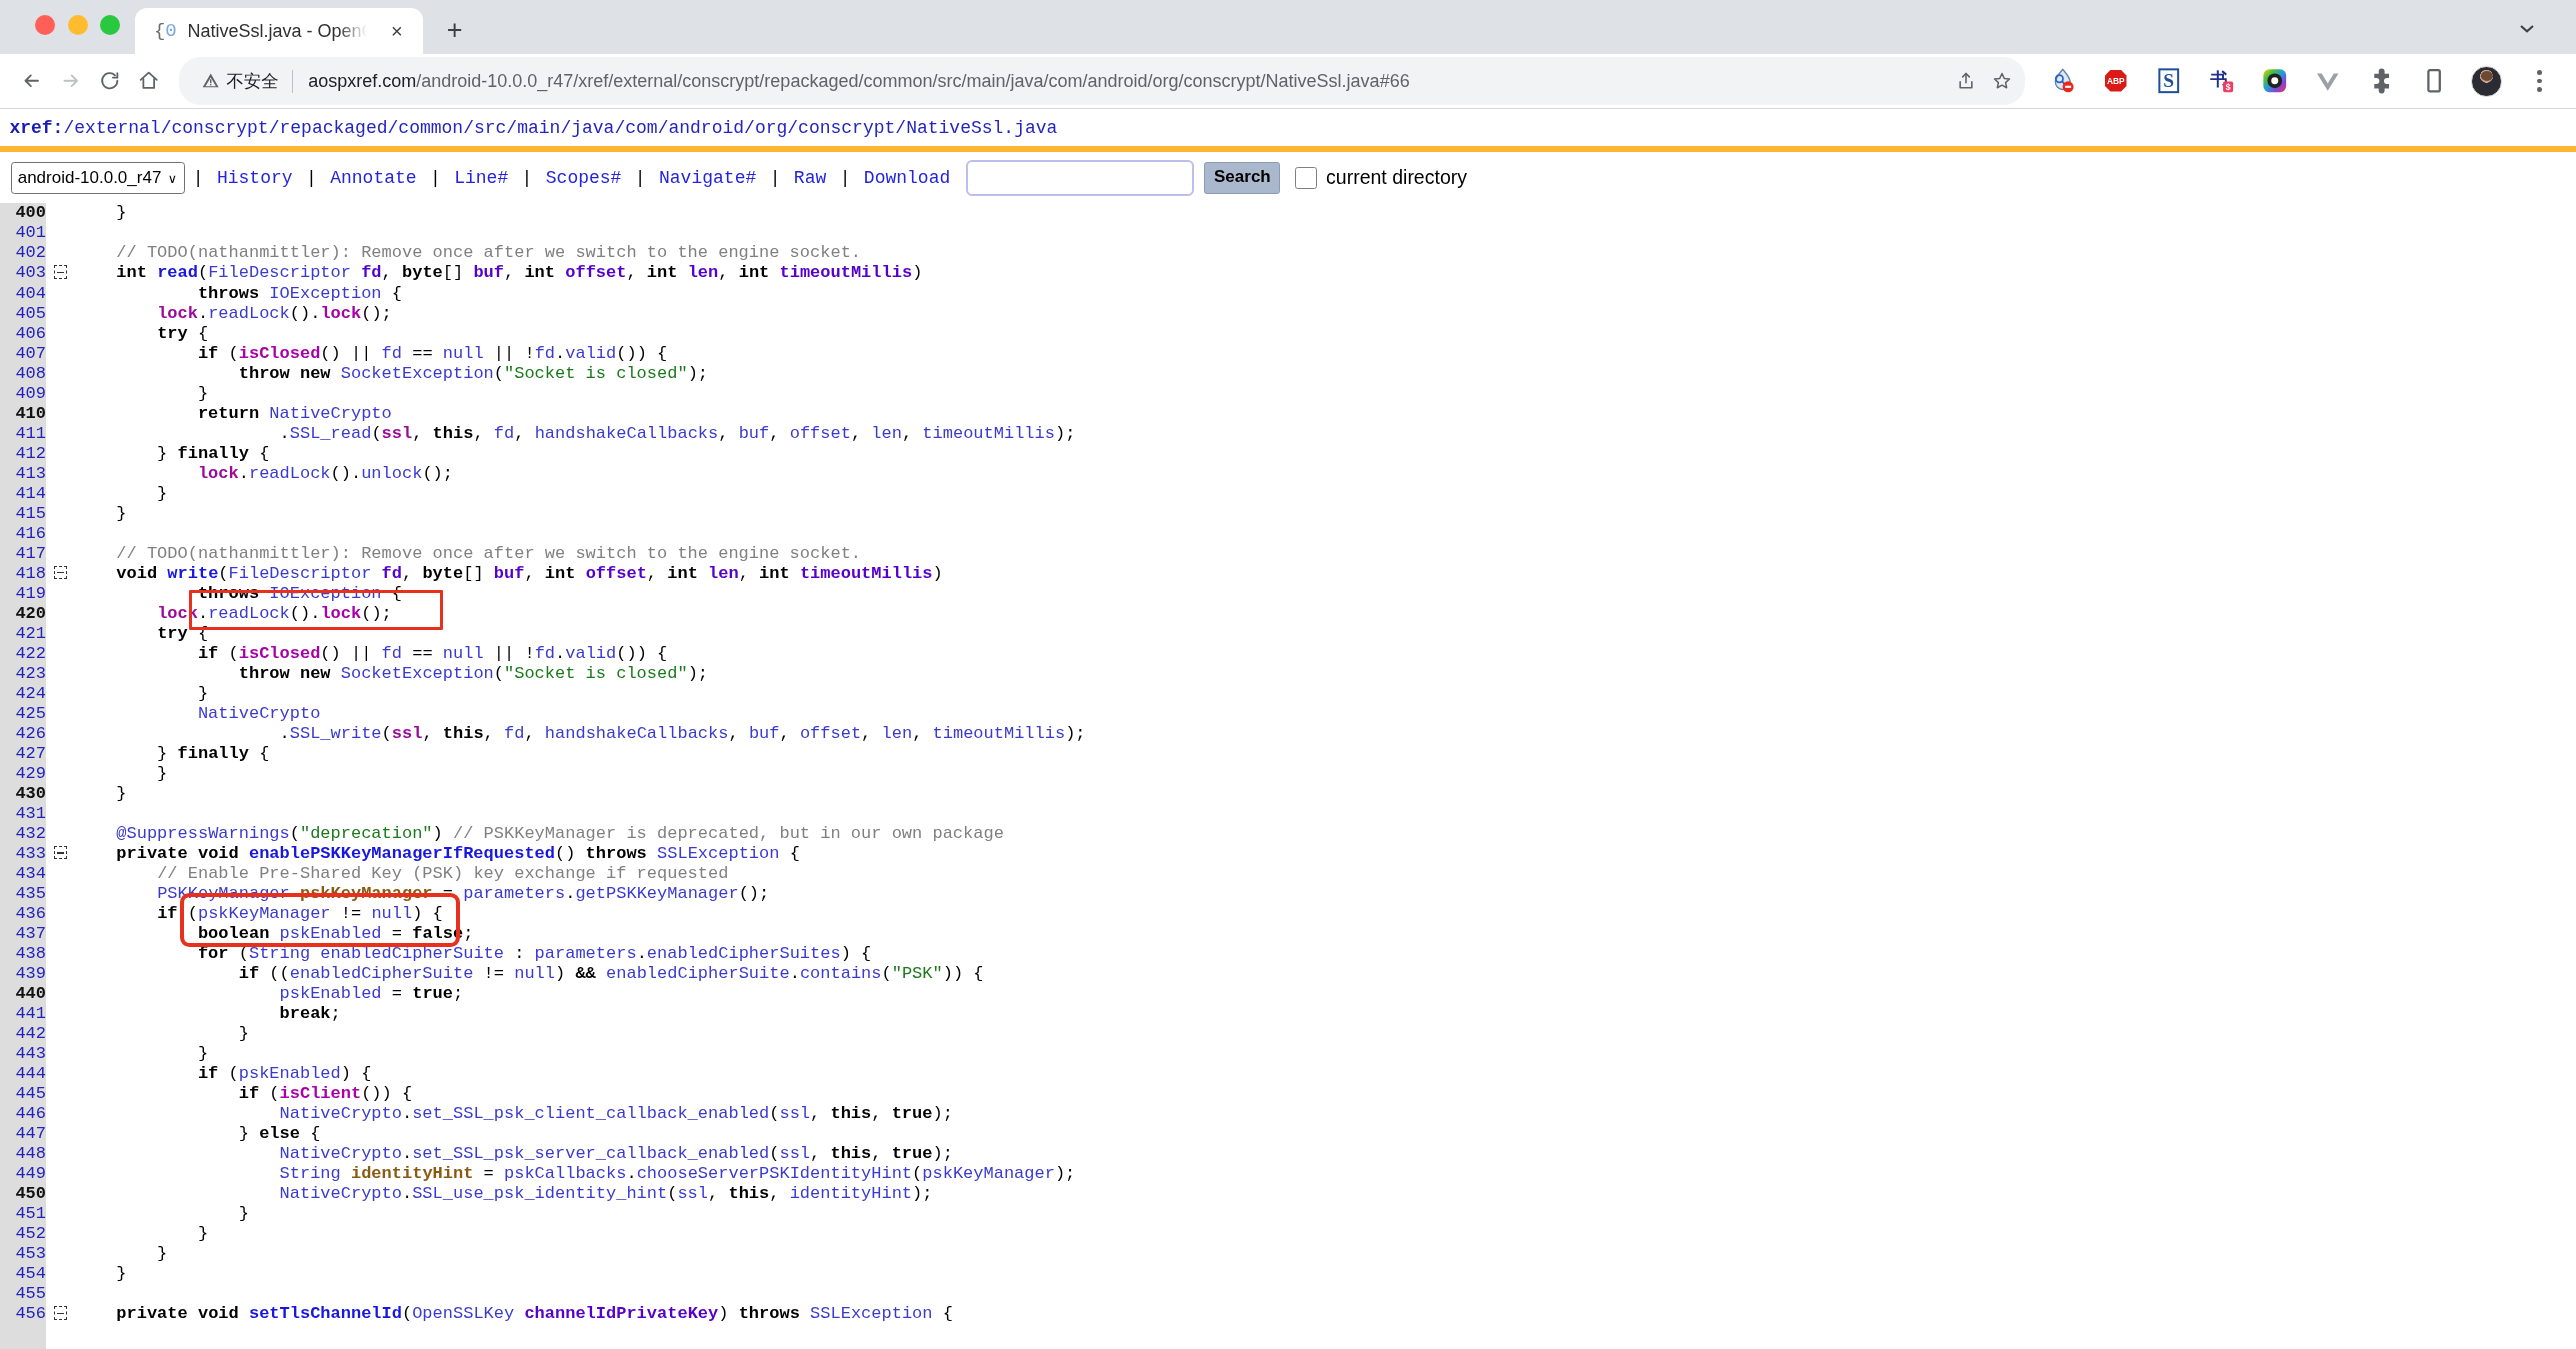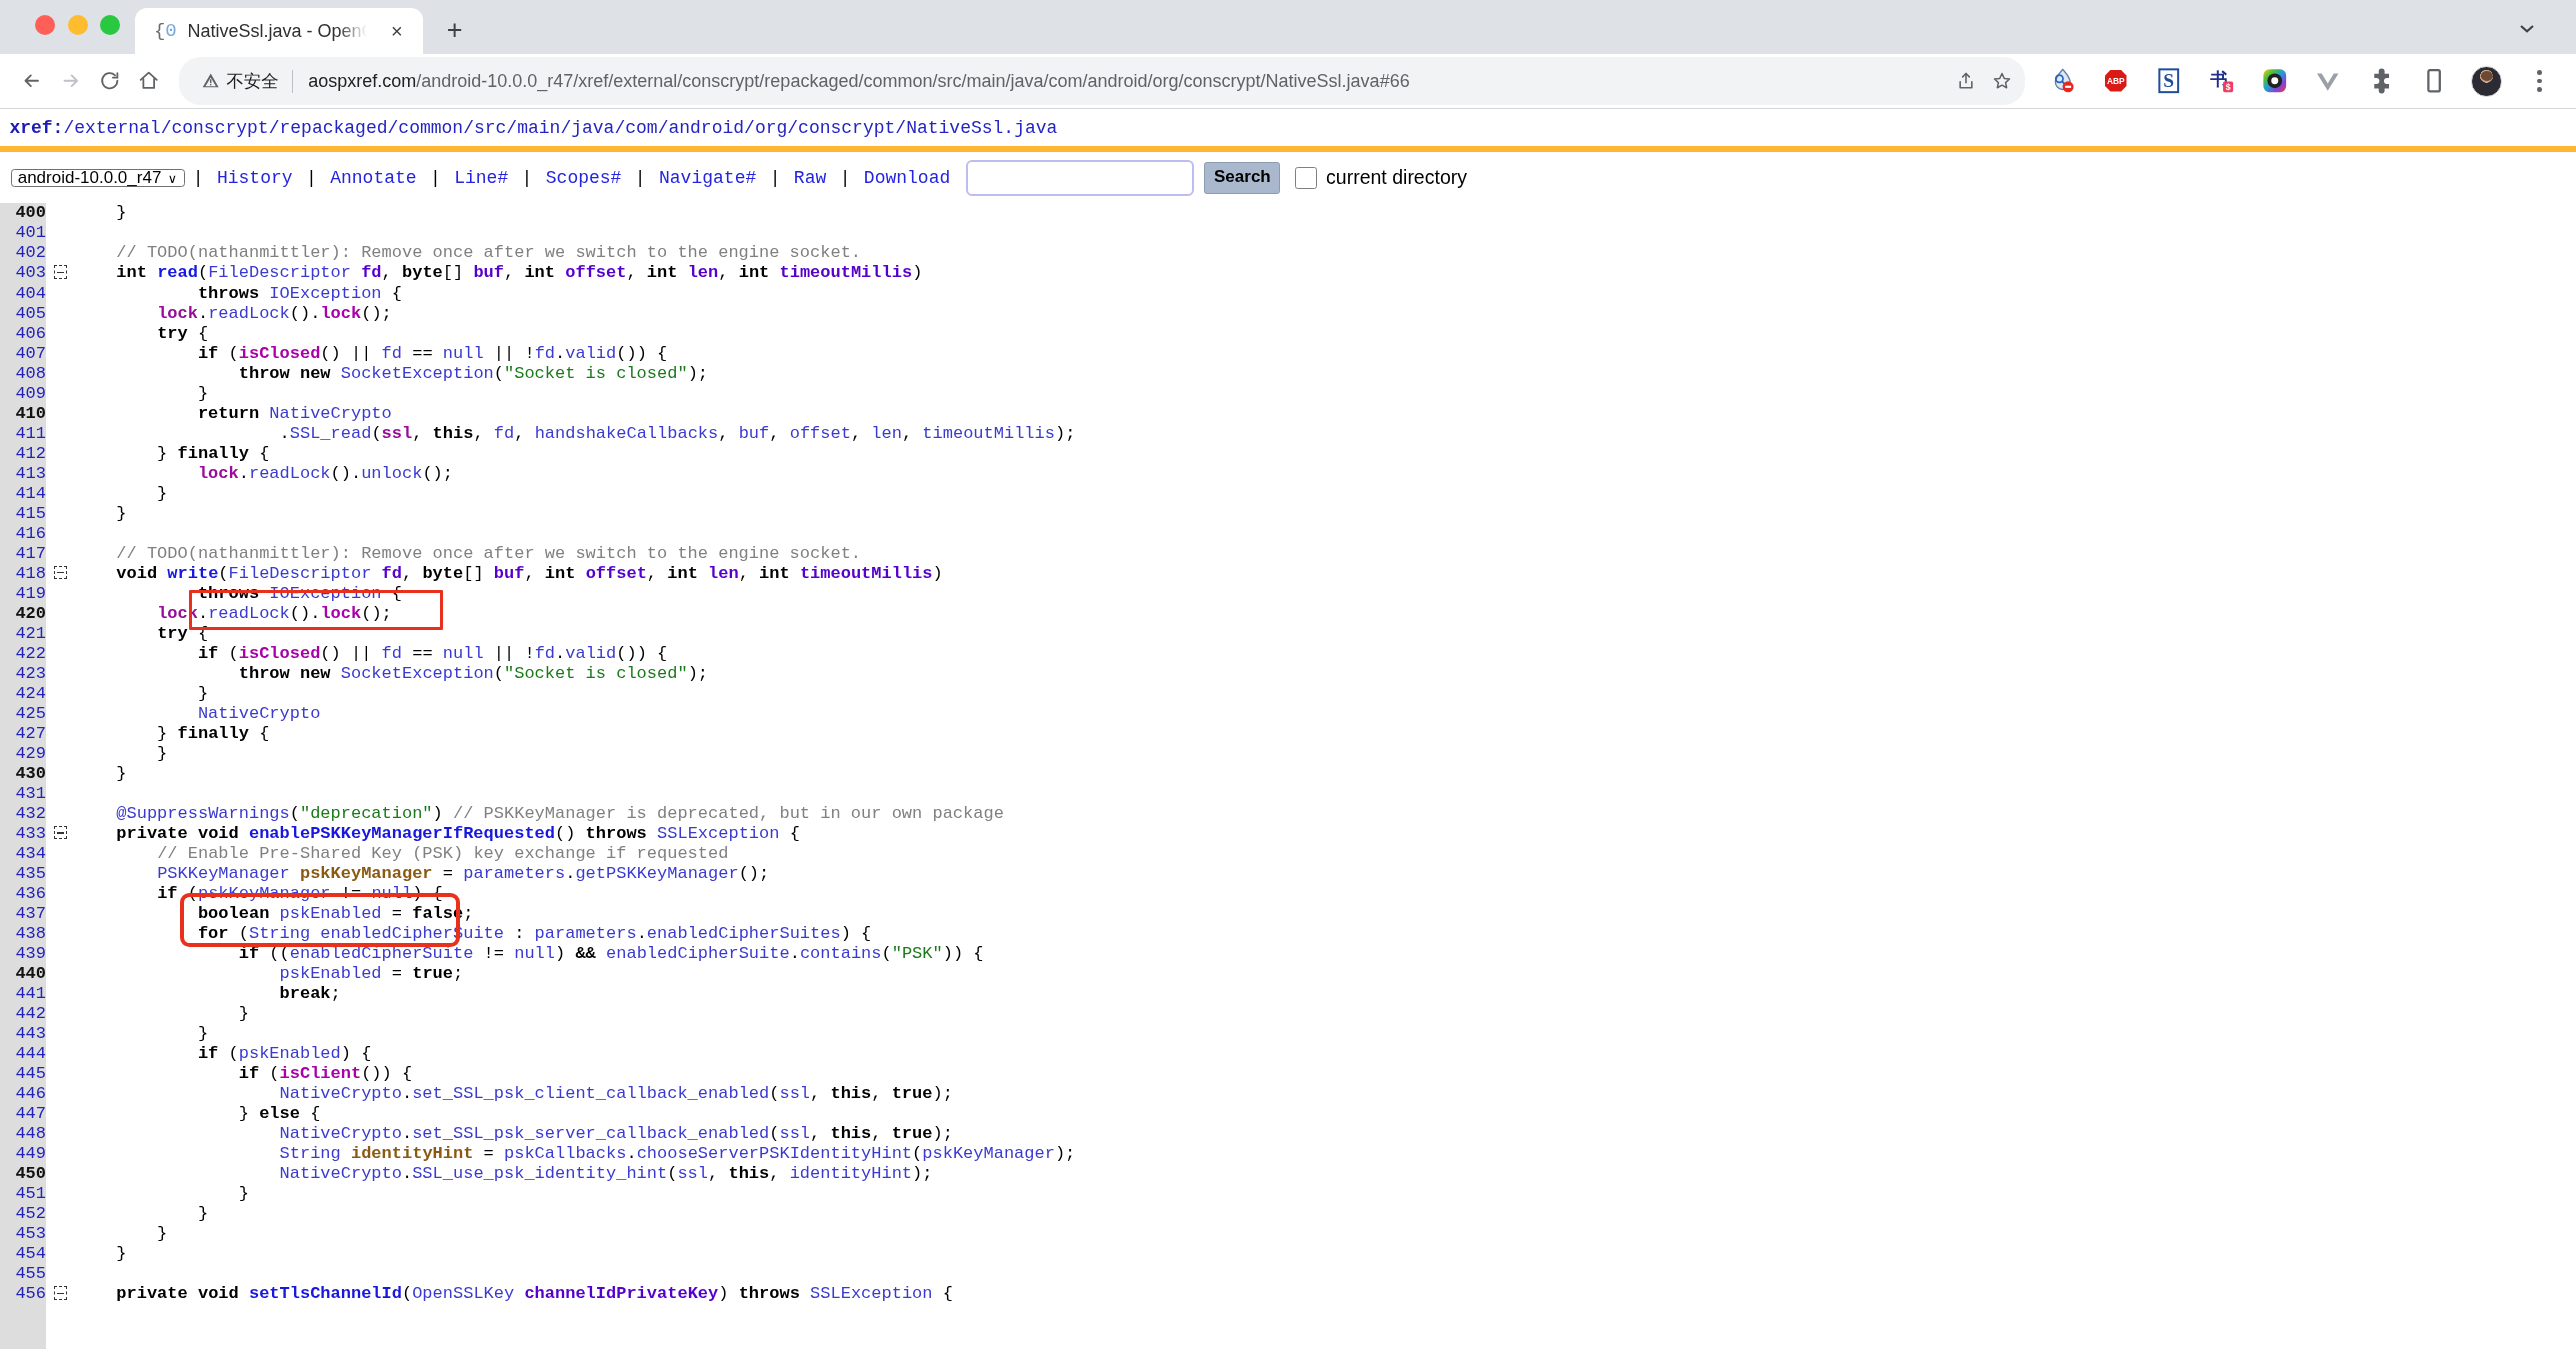--- a/index.html
+++ b/index.html
@@ -165,21 +165,21 @@
   .menu {
     display: flex;
     align-items: center;
     padding: 7.4px 0 7.4px 10.7px;
     flex: 0 0 auto;
     gap: 0;
   }
   .ver-select {
     font-family: "Liberation Sans", sans-serif;
     font-size: 17px;
-    height: 18px;
+    height: 32px;
     border: 1.3px solid #707070;
     border-radius: 3.4px;
     background: #ffffff;
     padding: 0 23px 0 6px;
     color: #000;
     position: relative;
     display: flex; align-items: center;
     box-shadow: inset 0 0 0 0.7px #fff;
   }
   .ver-select .chev {
@@ -616,20 +616,25 @@
               <td class="ln">424</td>
               <td class="fold"></td>
               <td class="src">            }</td>
             </tr>
             <tr>
               <td class="ln">425</td>
               <td class="fold"></td>
               <td class="src">            <span class="typ">NativeCrypto</span></td>
             </tr>
             <tr>
+              <td class="ln">426</td>
+              <td class="fold"></td>
+              <td class="src">                    .<span class="idn">SSL_write</span>(<span class="fld">ssl</span>, <span class="kw">this</span>, <span class="idn">fd</span>, <span class="idn">handshakeCallbacks</span>, <span class="idn">buf</span>, <span class="idn">offset</span>, <span class="idn">len</span>, <span class="idn">timeoutMillis</span>);</td>
+            </tr>
+            <tr>
               <td class="ln">427</td>
               <td class="fold"></td>
               <td class="src">        } <span class="kw">finally</span> {</td>
             </tr>
             <tr>
               <td class="ln">429</td>
               <td class="fold"></td>
               <td class="src">        }</td>
             </tr>
             <tr>

